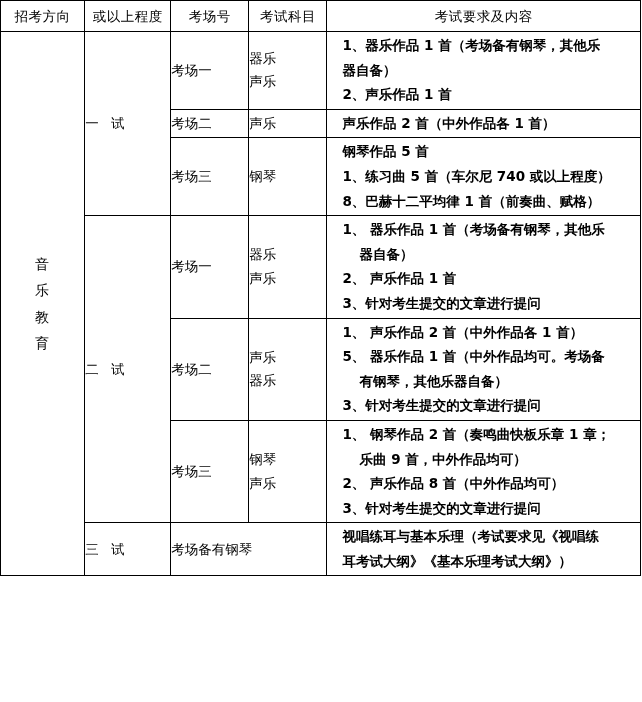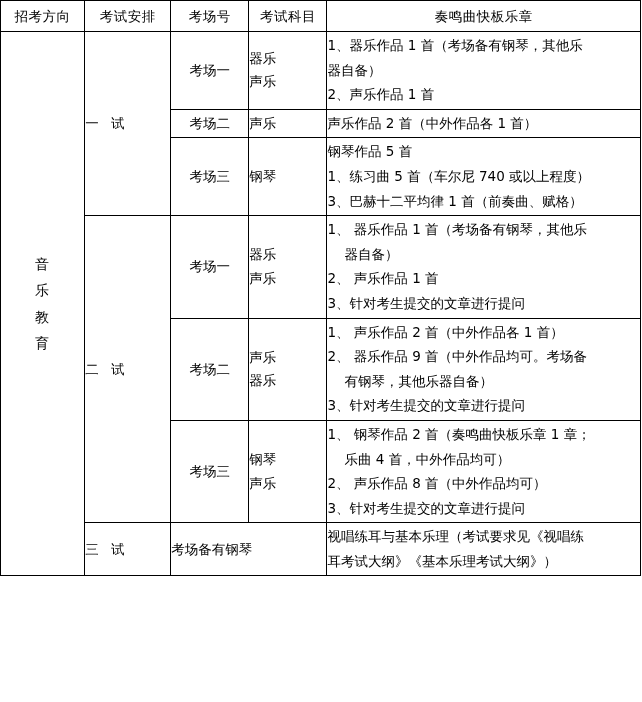--- a/index.html
+++ b/index.html
@@ -54,38 +54,38 @@
     font-size: 14px;
     letter-spacing: 1px;
   }
   .c-arrange {
     text-align: left;
     width: 86px;
     letter-spacing: 4px;
     font-size: 14px;
   }
   .c-room {
-    text-align: center;
     width: 78px;
     font-size: 13.5px;
   }
   .c-subject {
     width: 78px;
     font-size: 13.5px;
   }
   .c-subject .sub-line { display: block; line-height: 1.75; }
   .c-req {
     text-align: left;
     padding: 4px 5px 4px 6px;
     font-size: 13.5px;
   }
   .c-req .line {
     display: block;
-    margin: 3px 0;
+    margin: 3px 15px;
     line-height: 1.6;
+    font-weight: bold;
   }
   .c-req .line.ind {
     padding-left: 17px;
     text-indent: 0;
   }
   .c-req .line.hang {
     padding-left: 0;
   }
   .nowrapcell { white-space: nowrap; }
 </style>
@@ -98,24 +98,24 @@
       <col style="width:84px">
       <col style="width:86px">
       <col style="width:78px">
       <col style="width:78px">
       <col style="width:313px">
     </colgroup>
     <tbody>
 
       <tr>
         <th class="hdr">招考方向</th>
-        <th class="hdr">考试安排</th>
+        <th class="hdr">或以上程度</th>
         <th class="hdr">考场号</th>
         <th class="hdr">考试科目</th>
-        <th class="hdr">奏鸣曲快板乐章</th>
+        <th class="hdr">考试要求及内容</th>
       </tr>
 
       <tr>
         <td class="vert" rowspan="7">
           <div class="vchars">
             <span>音</span>
             <span>乐</span>
             <span>教</span>
             <span>育</span>
           </div>
@@ -144,21 +144,21 @@
       </tr>
 
       <tr>
         <td class="c-room">考场三</td>
         <td class="c-subject">
           <span class="sub-line">钢琴</span>
         </td>
         <td class="c-req">
           <span class="line">钢琴作品 5 首</span>
           <span class="line">1、练习曲 5 首（车尔尼 740 或以上程度）</span>
-          <span class="line">3、巴赫十二平均律 1 首（前奏曲、赋格）</span>
+          <span class="line">8、巴赫十二平均律 1 首（前奏曲、赋格）</span>
         </td>
       </tr>
 
       <tr>
         <td class="c-arrange" rowspan="3">二  试</td>
         <td class="c-room">考场一</td>
         <td class="c-subject">
           <span class="sub-line">器乐</span>
           <span class="sub-line">声乐</span>
         </td>
@@ -171,35 +171,35 @@
       </tr>
 
       <tr>
         <td class="c-room">考场二</td>
         <td class="c-subject">
           <span class="sub-line">声乐</span>
           <span class="sub-line">器乐</span>
         </td>
         <td class="c-req">
           <span class="line">1、  声乐作品 2 首（中外作品各 1 首）</span>
-          <span class="line">2、  器乐作品 9 首（中外作品均可。考场备</span>
+          <span class="line">5、  器乐作品 1 首（中外作品均可。考场备</span>
           <span class="line ind">有钢琴，其他乐器自备）</span>
           <span class="line">3、针对考生提交的文章进行提问</span>
         </td>
       </tr>
 
       <tr>
         <td class="c-room">考场三</td>
         <td class="c-subject">
           <span class="sub-line">钢琴</span>
           <span class="sub-line">声乐</span>
         </td>
         <td class="c-req">
           <span class="line">1、  钢琴作品 2 首（奏鸣曲快板乐章 1 章；</span>
-          <span class="line ind">乐曲 4 首，中外作品均可）</span>
+          <span class="line ind">乐曲 9 首，中外作品均可）</span>
           <span class="line">2、  声乐作品 8 首（中外作品均可）</span>
           <span class="line">3、针对考生提交的文章进行提问</span>
         </td>
       </tr>
 
       <tr>
         <td class="c-arrange">三  试</td>
         <td class="c-subject nowrapcell" colspan="2">
           <span class="sub-line">考场备有钢琴</span>
         </td>

